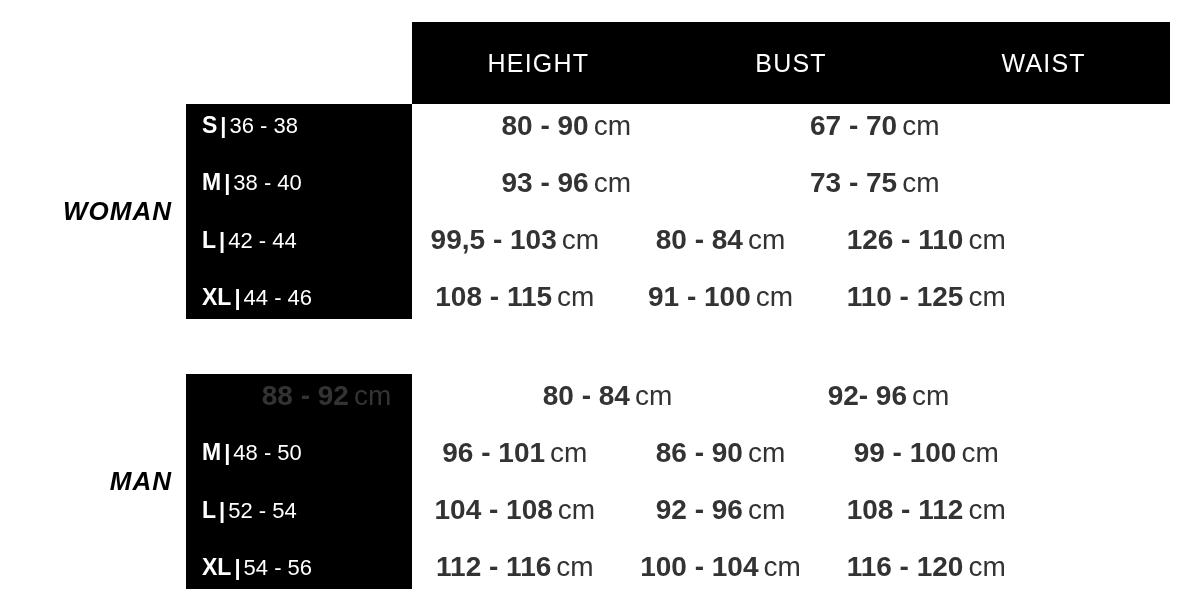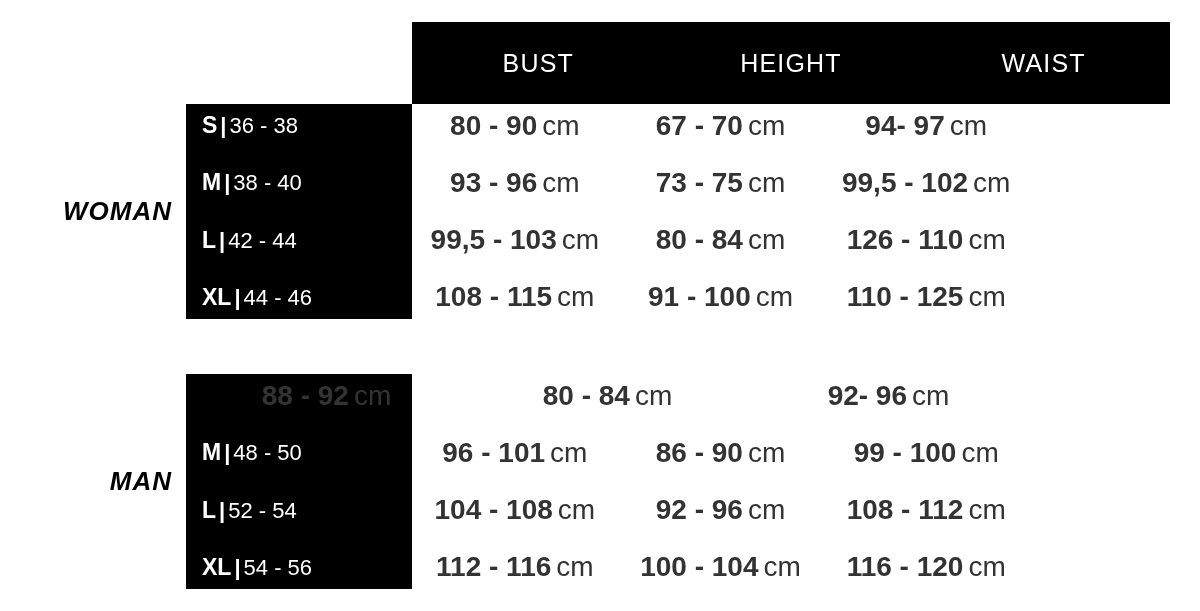--- a/index.html
+++ b/index.html
@@ -128,57 +128,51 @@
     font-weight: 400;
     padding-left: 5px;
   }
 </style>
 </head>
 <body>
 
 <div class="size-chart">
 
   <div class="header-band">
+    <div class="header-cell">HEIGHT</div>
     <div class="header-cell">BUST</div>
-    <div class="header-cell">HEIGHT</div>
     <div class="header-cell">WAIST</div>
   </div>
 
   <div class="group group-woman">
     <div class="group-label">WOMAN</div>
     <div class="size-column"></div>
     <div class="rows">
 
       <div class="row">
         <div class="cell-size">
           <span class="sz">S</span><span class="sep">|</span><span class="num">36 - 38</span>
         </div>
         <div class="cell-measure">
           <span class="val">80 - 90</span><span class="unit">cm</span>
         </div>
         <div class="cell-measure">
           <span class="val">67 - 70</span><span class="unit">cm</span>
         </div>
-        <div class="cell-measure">
-          <span class="val">94- 97</span><span class="unit">cm</span>
-        </div>
       </div>
 
       <div class="row">
         <div class="cell-size">
           <span class="sz">M</span><span class="sep">|</span><span class="num">38 - 40</span>
         </div>
         <div class="cell-measure">
           <span class="val">93 - 96</span><span class="unit">cm</span>
         </div>
         <div class="cell-measure">
           <span class="val">73 - 75</span><span class="unit">cm</span>
-        </div>
-        <div class="cell-measure">
-          <span class="val">99,5 - 102</span><span class="unit">cm</span>
         </div>
       </div>
 
       <div class="row">
         <div class="cell-size">
           <span class="sz">L</span><span class="sep">|</span><span class="num">42 - 44</span>
         </div>
         <div class="cell-measure">
           <span class="val">99,5 - 103</span><span class="unit">cm</span>
         </div>

